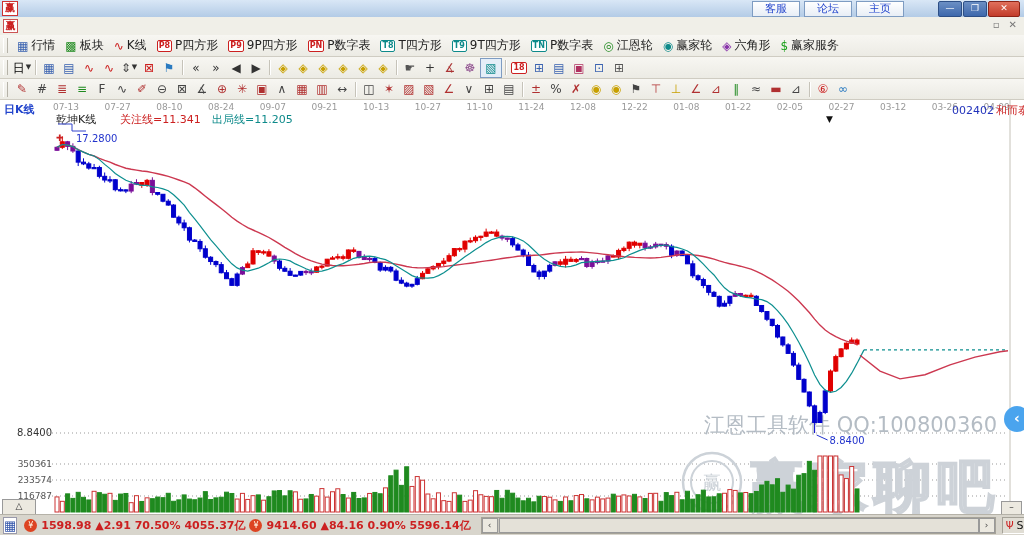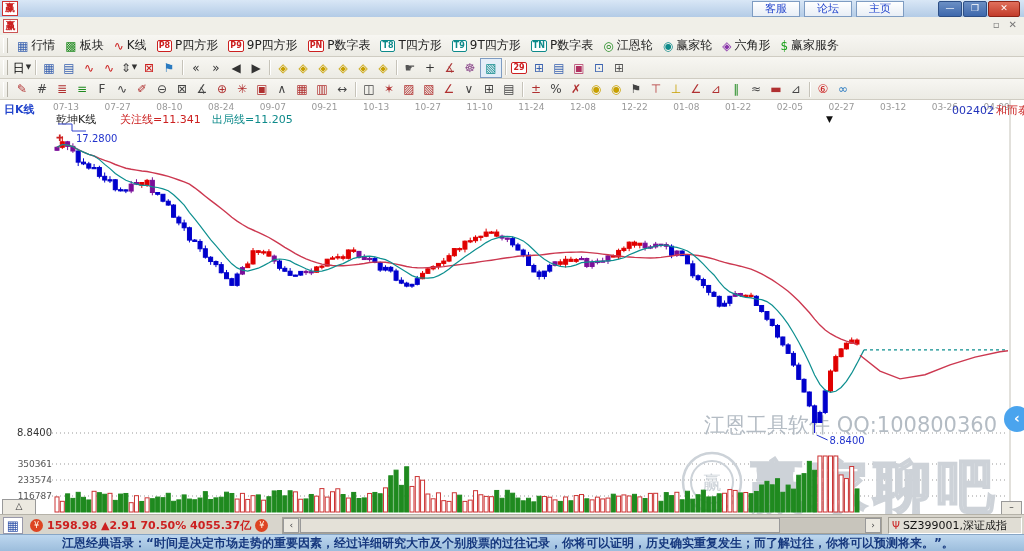--- a/index.html
+++ b/index.html
@@ -229,21 +229,21 @@
         <span style="color: rgb(170, 51, 51);">∡</span>
       </span>
       <span class="ibtn">
         <span style="color: rgb(136, 68, 136);">☸</span>
       </span>
       <span class="ibtn active">
         <span style="color: rgb(13, 138, 138);">▧</span>
       </span>
       <span class="sep"></span>
       <span class="ibtn">
-        <span class="badge" style="color: rgb(204, 32, 32);">29</span>
+        <span class="badge" style="color: rgb(204, 32, 32);">18</span>
       </span>
       <span class="ibtn">
         <span style="color: rgb(58, 98, 176);">⊞</span>
       </span>
       <span class="ibtn">
         <span style="color: rgb(58, 98, 176);">▤</span>
       </span>
       <span class="ibtn">
         <span style="color: rgb(176, 48, 96);">▣</span>
       </span>
@@ -902,26 +902,31 @@
   <div class="statusbar">
     <span class="sb-grid">▦</span>
     <span class="idx-icon">¥</span>
     <span class="idx-text">
       <span>1598.98</span>
       <span>▲2.91</span>
       <span>70.50%</span>
       <span>4055.37亿</span>
     </span>
     <span class="idx-icon">¥</span>
+    <span class="idx-text">
+      <span>9414.60</span>
+      <span>▲84.16</span>
+      <span>0.90%</span>
+      <span>5596.14亿</span>
+    </span>
     <span class="hscroll">
       <span class="hs-arrow">‹</span>
       <span class="hs-thumb"></span>
       <span class="hs-arrow" style="margin-left:auto;">›</span>
     </span>
     <span class="sb-right">
       <span class="ant">Ψ</span>
       <span>SZ399001,深证成指</span>
     </span>
   </div>
 
-  <div class="quotebar">江恩经典语录：“时间是决定市场走势的重要因素，经过详细研究大市及个别股票的过往记录，你将可以证明，历史确实重复发生；而了解过往，你将可以预测将来。”。</div>
 
 </div>
 
 </body></html>

